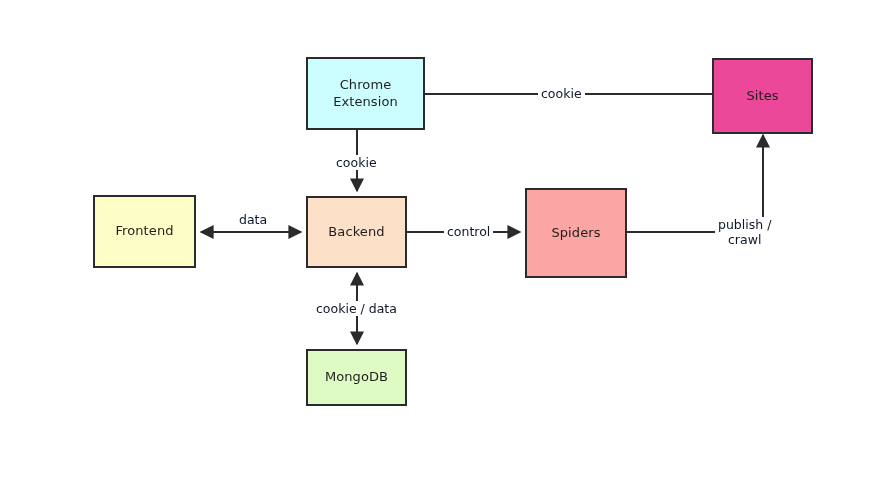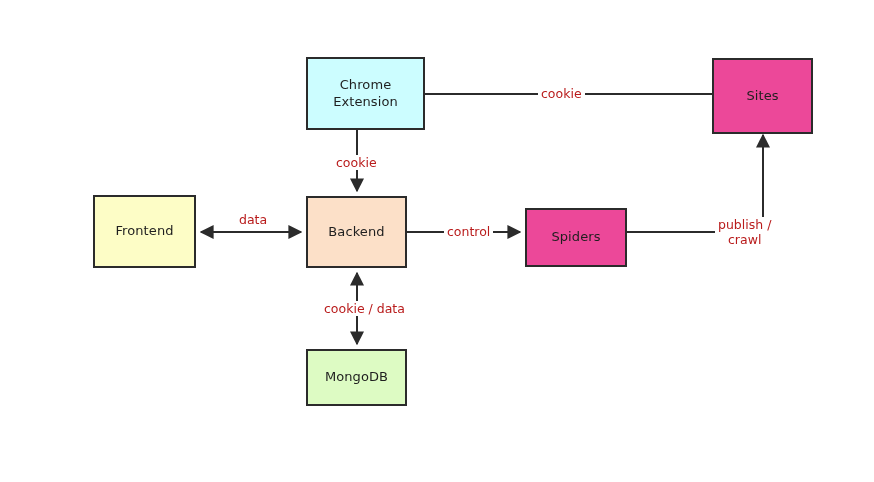--- a/index.html
+++ b/index.html
@@ -38,21 +38,21 @@
     letter-spacing: 0.1px;
     z-index: 2;
   }
   .node-label {
     display: block;
     white-space: pre-line;
   }
   .edge-label {
     position: absolute;
     background: #ffffff;
-    color: #b91c1c;
+    color: #0f172a;
     font-size: 12.5px;
     line-height: 1.2;
     text-align: center;
     white-space: pre-line;
     padding: 0 3px;
     z-index: 3;
   }
 </style>
 </head>
 <body>
@@ -92,34 +92,34 @@
   </div>
 
   <div class="node" style="left:306px; top:196px; width:101px; height:72px; background:#fce0c8;">
     <span class="node-label">Backend</span>
   </div>
 
   <div class="node" style="left:93px; top:195px; width:103px; height:73px; background:#fdfdc6;">
     <span class="node-label">Frontend</span>
   </div>
 
-  <div class="node" style="left:525px; top:208px; width:102px; height:59px; background:#ec4899;">
+  <div class="node" style="left:525px; top:188px; width:102px; height:90px; background:#fca5a5;">
     <span class="node-label">Spiders</span>
   </div>
 
   <div class="node" style="left:306px; top:349px; width:101px; height:57px; background:#ddfbc3;">
     <span class="node-label">MongoDB</span>
   </div>
 
   <div class="edge-label" style="left:538px; top:86px;">cookie</div>
 
   <div class="edge-label" style="left:333px; top:155px;">cookie</div>
 
   <div class="edge-label" style="left:236px; top:212px;">data</div>
 
   <div class="edge-label" style="left:444px; top:224px;">control</div>
 
-  <div class="edge-label" style="left:313px; top:301px;margin-left:8px;">cookie / data</div>
+  <div class="edge-label" style="left:313px; top:301px;">cookie / data</div>
 
   <div class="edge-label" style="left:715px; top:217px;text-align:center;">publish /
 crawl</div>
 
 </div>
 
 </body></html>

